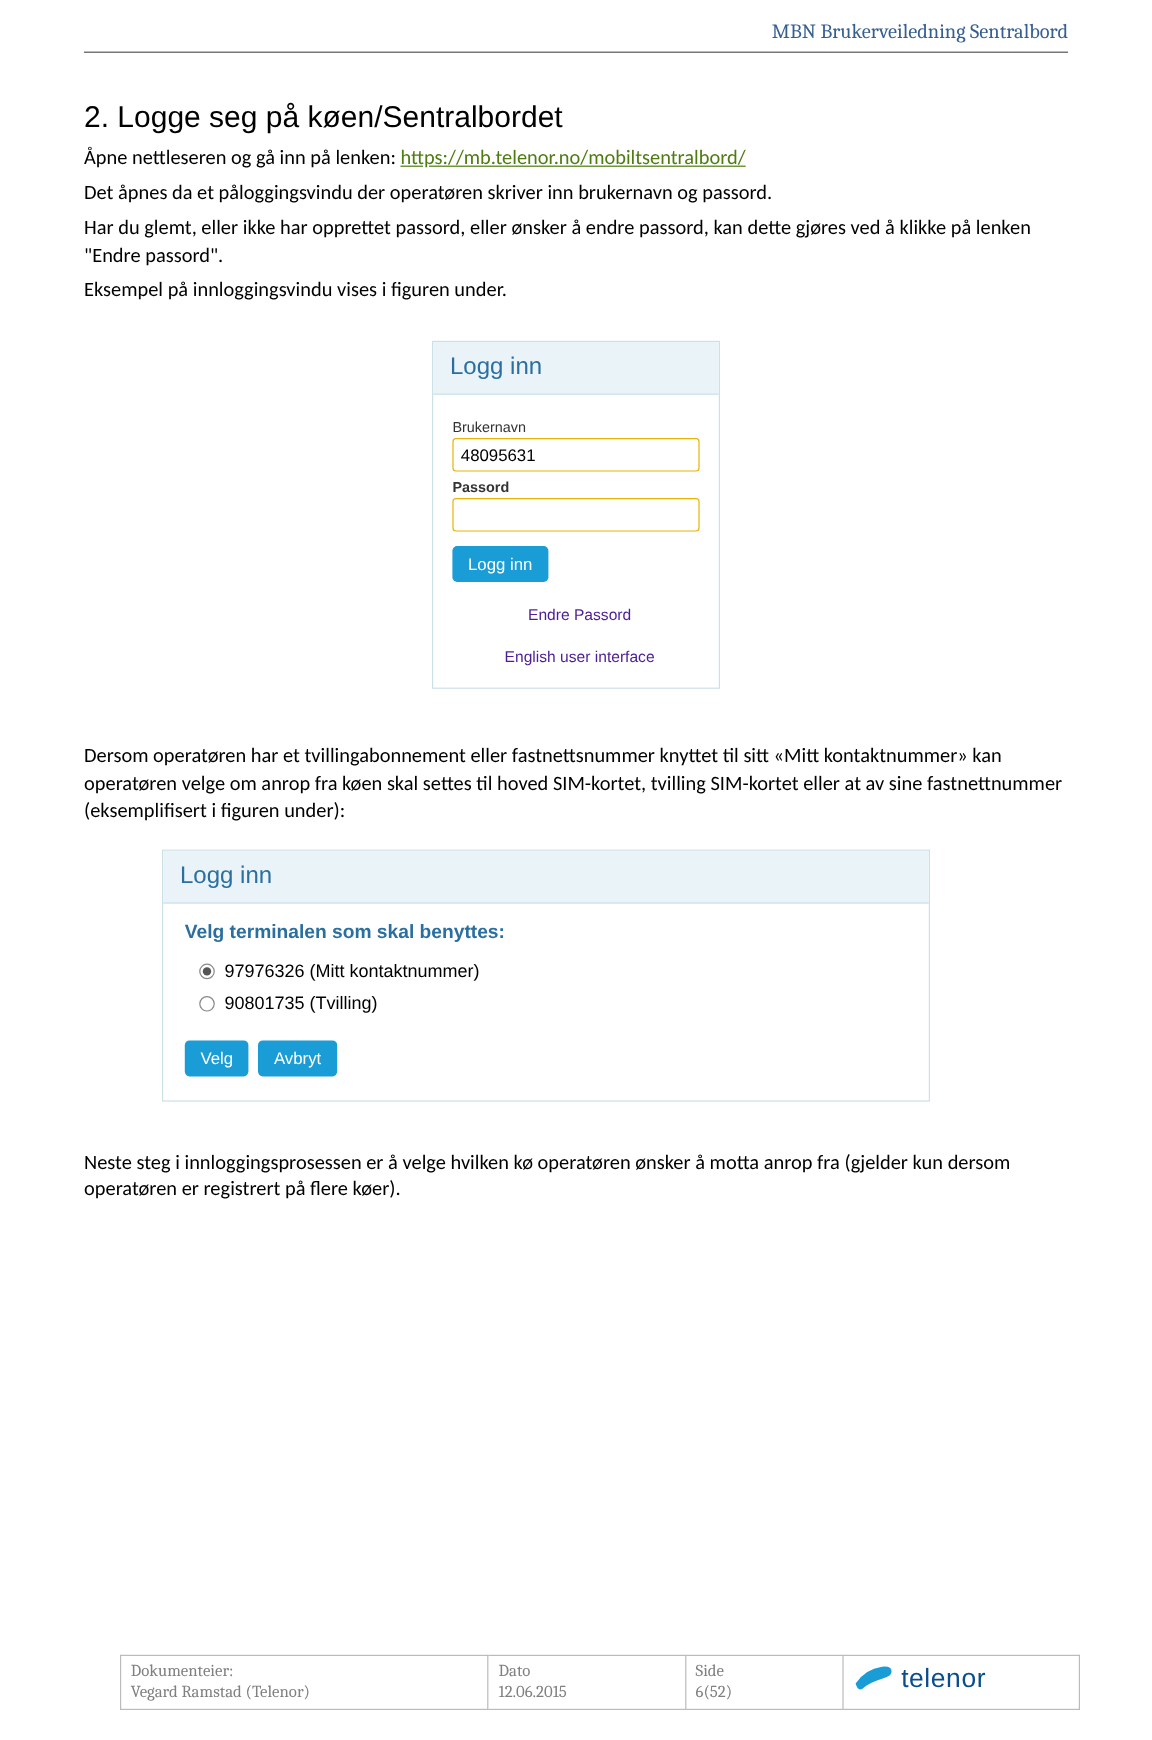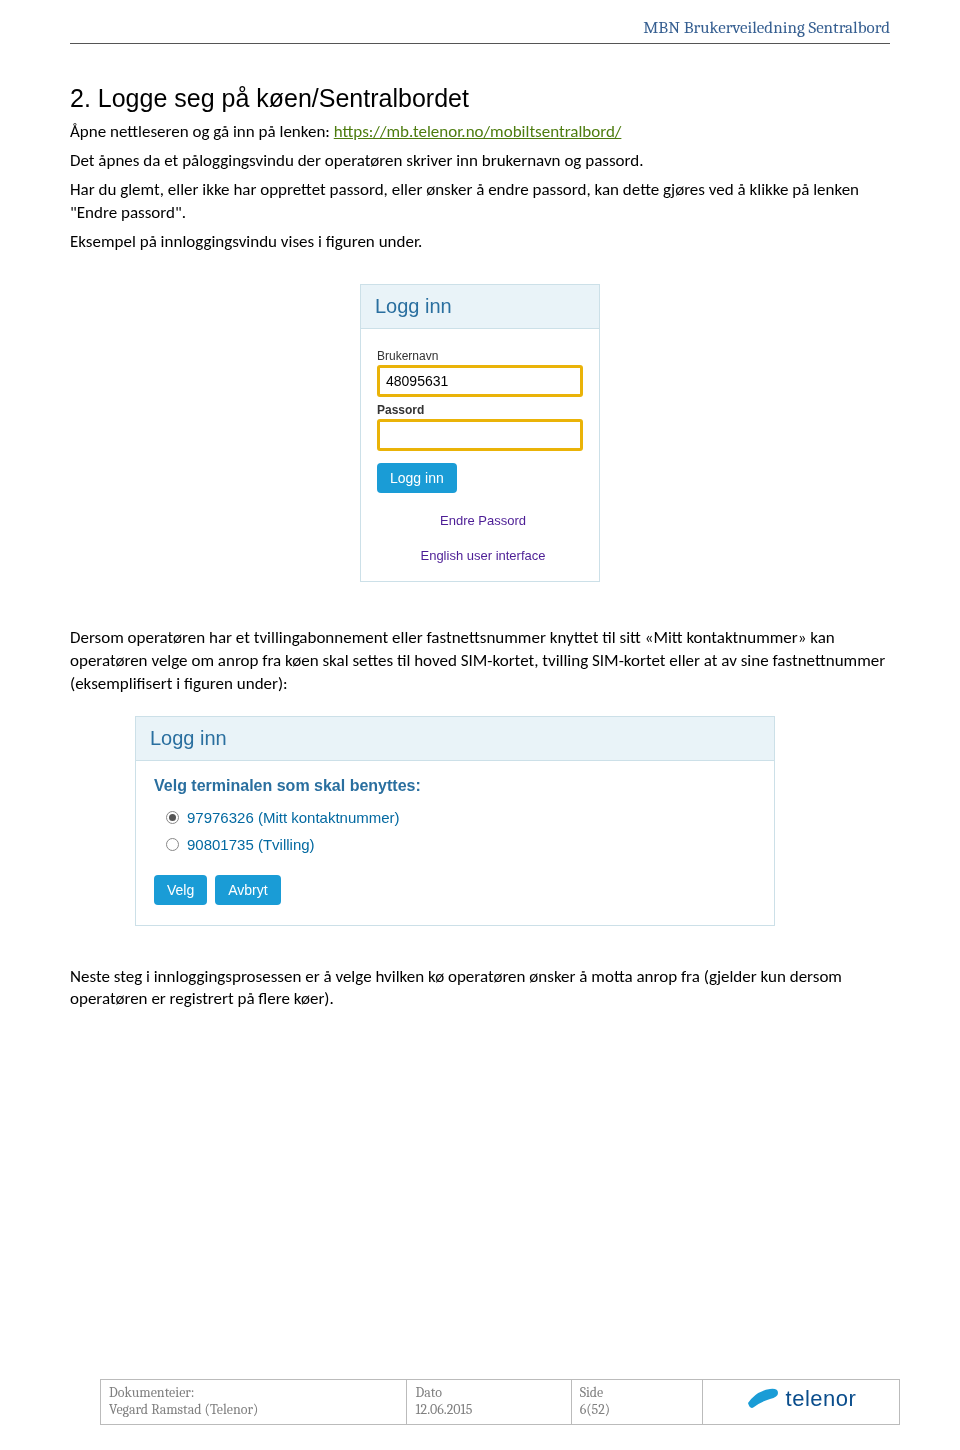--- a/index.html
+++ b/index.html
@@ -56,21 +56,21 @@
   .login-body { padding: 14px 16px 18px 16px; }
   .field-label {
     font-size: 12px;
     color: #333;
     margin-top: 6px;
     margin-bottom: 2px;
     display: block;
   }
   .text-input {
     width: 100%;
-    border: 3px solid #eab308;
+    border: 1px solid #eab308;
     border-radius: 3px;
     padding: 5px 6px;
     font-size: 14px;
     font-family: Arial, sans-serif;
   }
   .btn {
     background: #1a9cd6;
     border: none;
     border-radius: 4px;
     color: #fff;
@@ -98,21 +98,21 @@
   }
   .term-body { padding: 16px 18px 20px 18px; }
   .term-prompt {
     color: #2a6f9f;
     font-weight: bold;
     font-size: 16px;
     margin-bottom: 14px;
   }
   .radio-row {
     font-size: 15px;
-    color: #0369a1;
+    color: #000000;
     margin: 8px 0 10px 12px;
     display: flex;
     align-items: center;
     gap: 8px;
   }
   .radio-outer {
     width: 13px; height: 13px; border: 1px solid #888;
     border-radius: 50%; display: inline-flex;
     align-items: center; justify-content: center;
   }
@@ -132,21 +132,21 @@
     font-family: Cambria, Georgia, serif;
     font-size: 14px;
     color: #808080;
   }
   .footer-table td {
     border: 1px solid #bbb;
     padding: 4px 8px 6px 8px;
     vertical-align: top;
   }
   .footer-table td.logo-cell {
-    text-align: center;
+    text-align: left;
     vertical-align: middle;
     width: 180px;
   }
   .ft-label { display: block; }
   .ft-value { display: block; }
 
   
   .telenor-logo {
     display: inline-flex;
     align-items: center;

